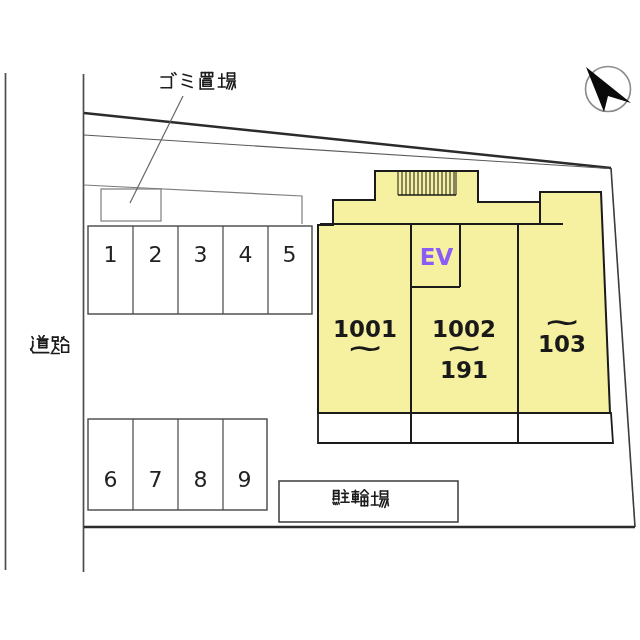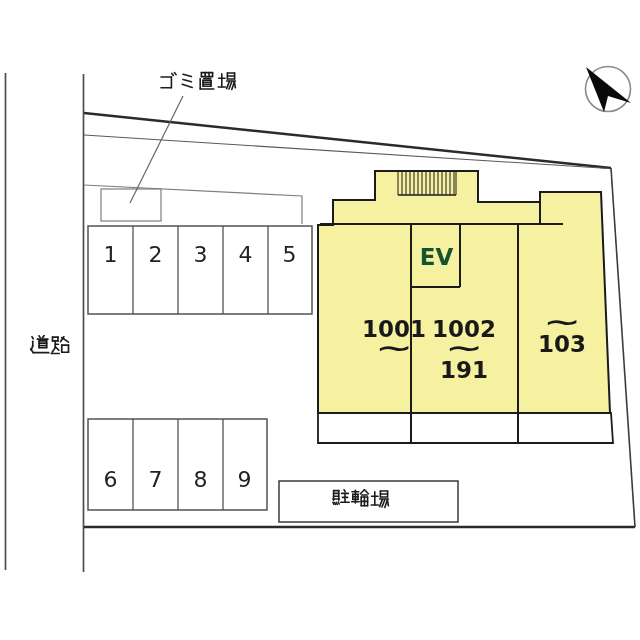--- a/index.html
+++ b/index.html
@@ -1,21 +1,21 @@
 <!DOCTYPE html>
 <html><head>
 <meta charset="utf-8">
 <style>
   html,body{margin:0;padding:0;background:#ffffff;}
   .canvas{
     position:relative;width:640px;height:640px;margin:0 auto;background:#ffffff;
     font-family:"DejaVu Sans", sans-serif;color:#1c1c1c;overflow:hidden;
   }
   .plan-svg{position:absolute;left:0;top:0;width:640px;height:640px;}
-  .label{position:absolute;white-space:nowrap;color:#14532d;}
+  .label{position:absolute;white-space:nowrap;color:#8b5cf6;}
   .label-gomi{left:149px;top:71px;width:96px;font-size:20px;line-height:22px;text-align:center;letter-spacing:1px;}
   .label-road{left:20px;top:335px;width:60px;font-size:21px;line-height:22px;text-align:center;}
   .label-bike{left:300px;top:489px;width:120px;font-size:20px;line-height:22px;text-align:center;letter-spacing:2px;}
   .label-ev{left:413px;top:244px;width:47px;font-size:23px;line-height:26px;text-align:center;font-weight:600;}
   .spot{position:absolute;width:45px;text-align:center;font-size:22px;line-height:26px;color:#222;}
   .unit{position:absolute;width:96px;top:316px;text-align:center;color:#191919;}
   .unit-upper,.unit-lower{font-size:23px;line-height:26px;font-weight:600;}
   .unit-tilde{font-size:24px;line-height:15px;font-weight:600;transform:scaleX(1.9);}
   .cjk svg{display:inline-block;width:1em;height:1em;vertical-align:-0.1em;}
   .cjk svg polyline{fill:none;stroke:#1c1c1c;stroke-width:8;stroke-linecap:round;stroke-linejoin:round;}
@@ -208,21 +208,21 @@
   <div class="spot" style="left:133px;top:242px;">2</div>
   <div class="spot" style="left:178px;top:242px;">3</div>
   <div class="spot" style="left:223px;top:242px;">4</div>
   <div class="spot" style="left:267px;top:242px;">5</div>
 
   <div class="spot" style="left:88px;top:467px;">6</div>
   <div class="spot" style="left:133px;top:467px;">7</div>
   <div class="spot" style="left:178px;top:467px;">8</div>
   <div class="spot" style="left:222px;top:467px;">9</div>
 
-  <div class="unit" style="left:334px;padding-left:12px;">
+  <div class="unit" style="left:317px;">
     <div class="unit-upper">1001</div>
     <div class="unit-tilde">~</div>
   </div>
   <div class="unit" style="left:416px;">
     <div class="unit-upper">1002</div>
     <div class="unit-tilde">~</div>
     <div class="unit-lower">191</div>
   </div>
   <div class="unit" style="left:514px;">
     <div class="unit-tilde">~</div>

